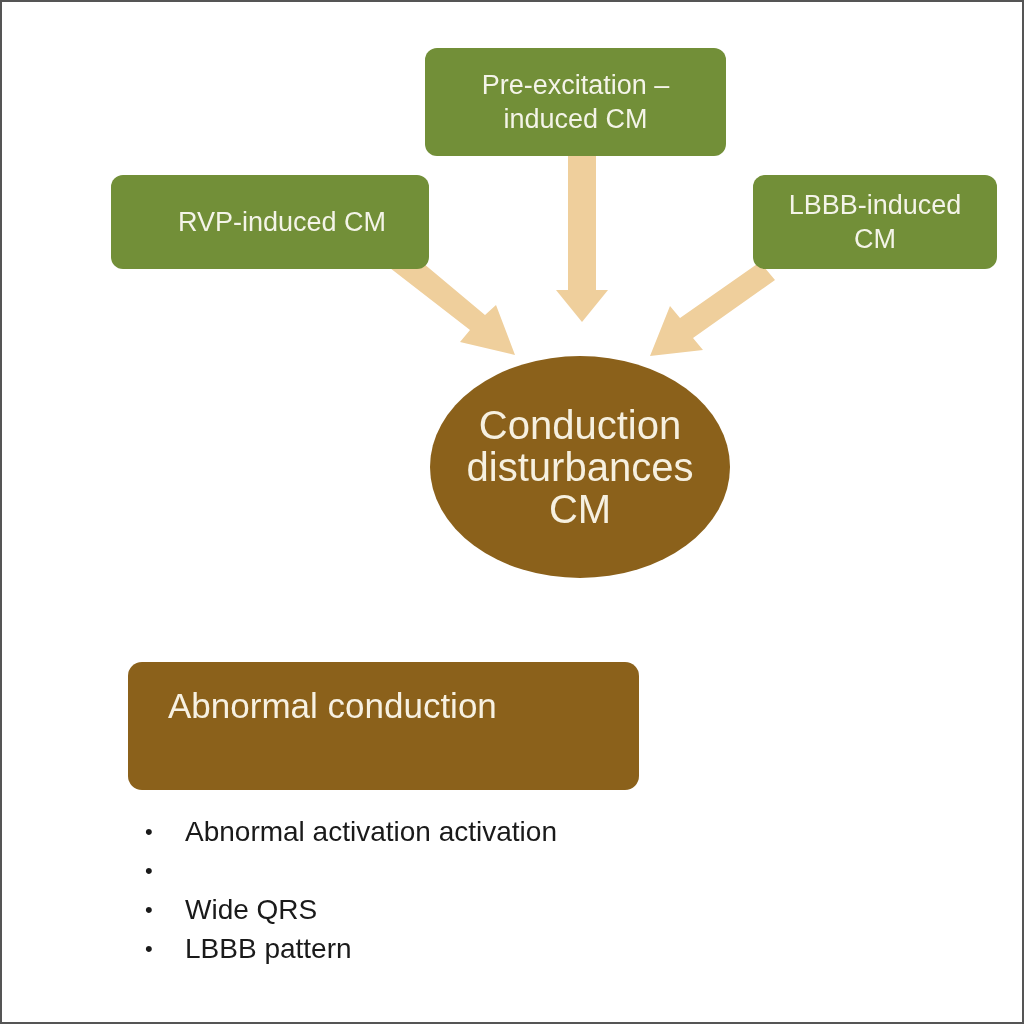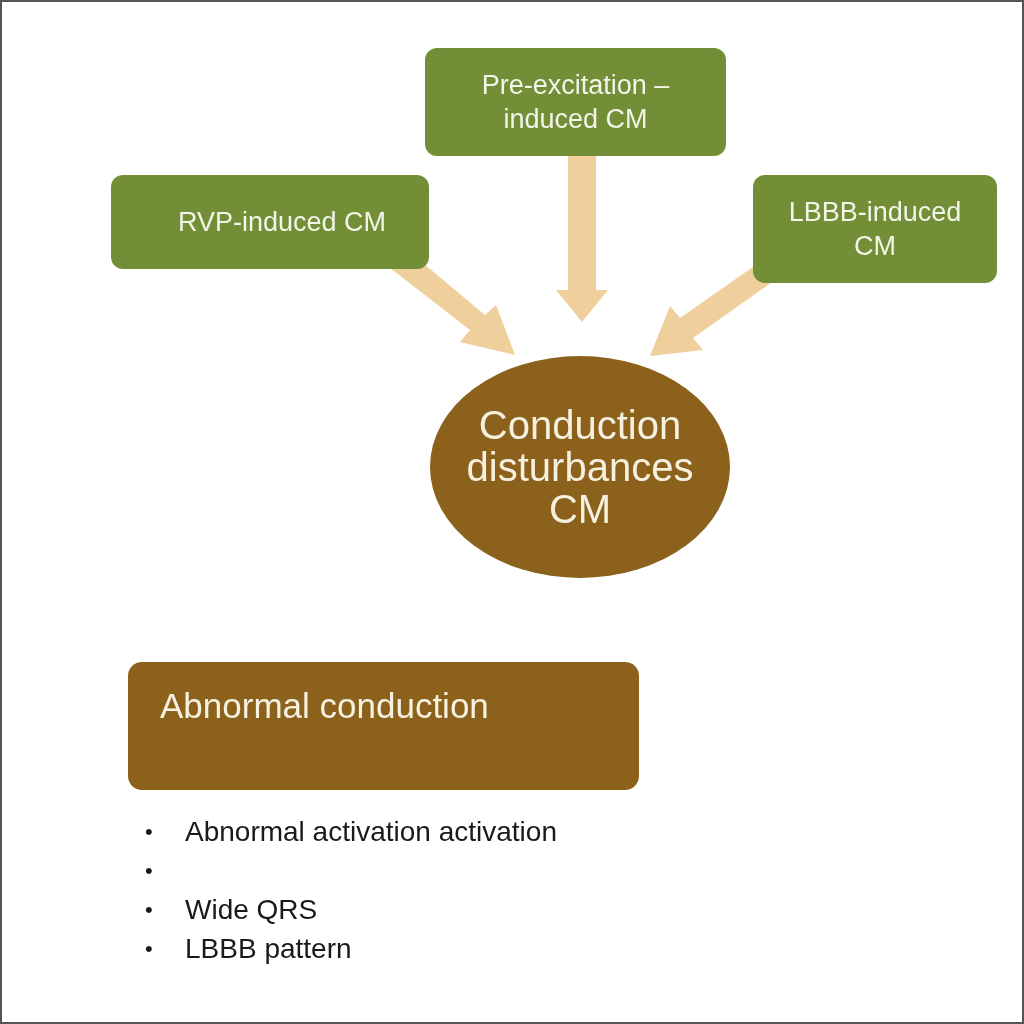--- a/index.html
+++ b/index.html
@@ -20,21 +20,21 @@
   .arrows { position: absolute; left: 0; top: 0; width: 1024px; height: 1024px; }
   .ellipse {
     position: absolute; left: 430px; top: 356px; width: 300px; height: 222px;
     background: #8b611b; border-radius: 50%;
     display: flex; align-items: center; justify-content: center;
     color: #f6f0e0; text-align: center; font-size: 40px; line-height: 42px;
   }
   .bbox {
     position: absolute; left: 128px; top: 662px; width: 511px; height: 128px;
     background: #8b611b; border-radius: 14px; color: #f7f1e2;
-    font-size: 35px; line-height: 44px; padding: 22px 0 0 32px; box-sizing: border-box;
+    font-size: 35px; line-height: 44px; padding: 22px 0 0 40px; box-sizing: border-box;
   }
   .bbox div { white-space: nowrap; }
   .bullets {
     position: absolute; left: 145px; top: 812px; margin: 0; padding: 0; list-style: none;
     font-family: "Liberation Sans Narrow", "Liberation Sans", sans-serif;
     font-size: 28px; line-height: 39px; color: #1a1a1a;
   }
   .bullets li { display: flex; align-items: center; }
   .bullets .dot { width: 40px; font-size: 22px; }
 </style>
@@ -56,21 +56,21 @@
   <div>
     <div>Pre-excitation –</div>
     <div>induced CM</div>
   </div>
 </div>
 
 <div class="gbox" style="left:111px; top:175px; width:294px; height:94px;padding-left:24px;">
   <div>RVP-induced CM</div>
 </div>
 
-<div class="gbox" style="left:753px; top:175px; width:244px; height:108px;">
+<div class="gbox" style="left:753px; top:175px; width:244px; height:94px;">
   <div>
     <div>LBBB-induced</div>
     <div>CM</div>
   </div>
 </div>
 
 <div class="ellipse">
   <div>
     <div>Conduction</div>
     <div>disturbances</div>

